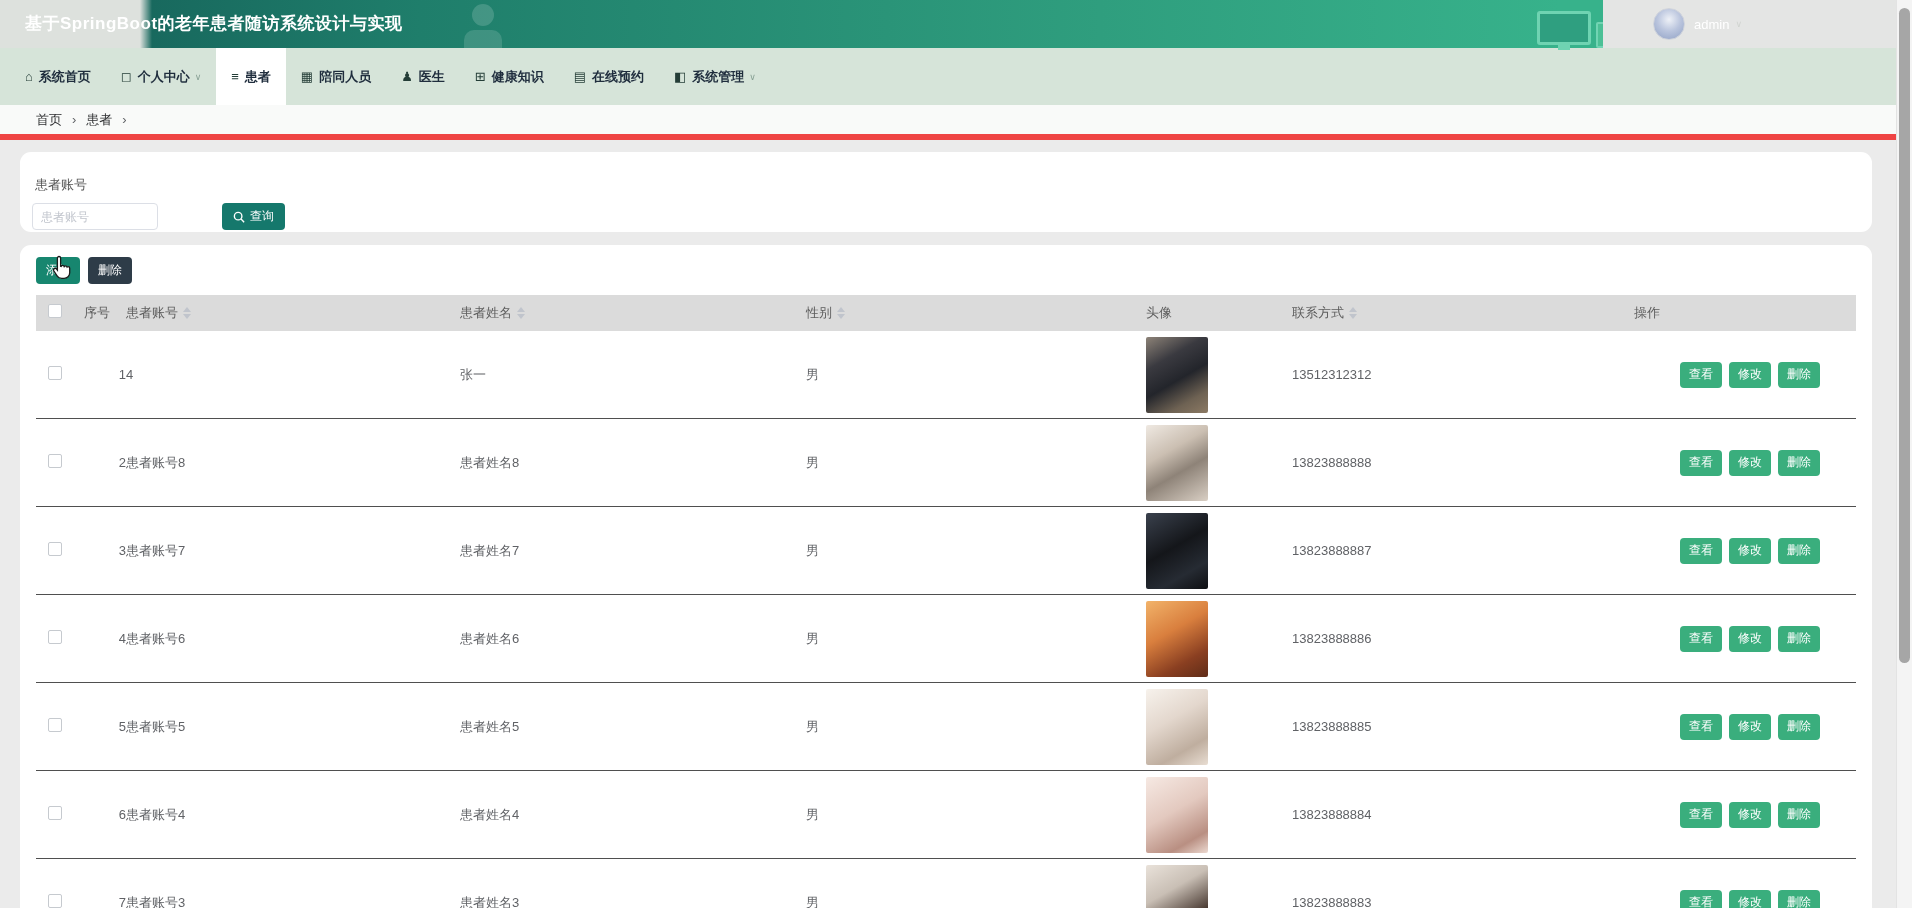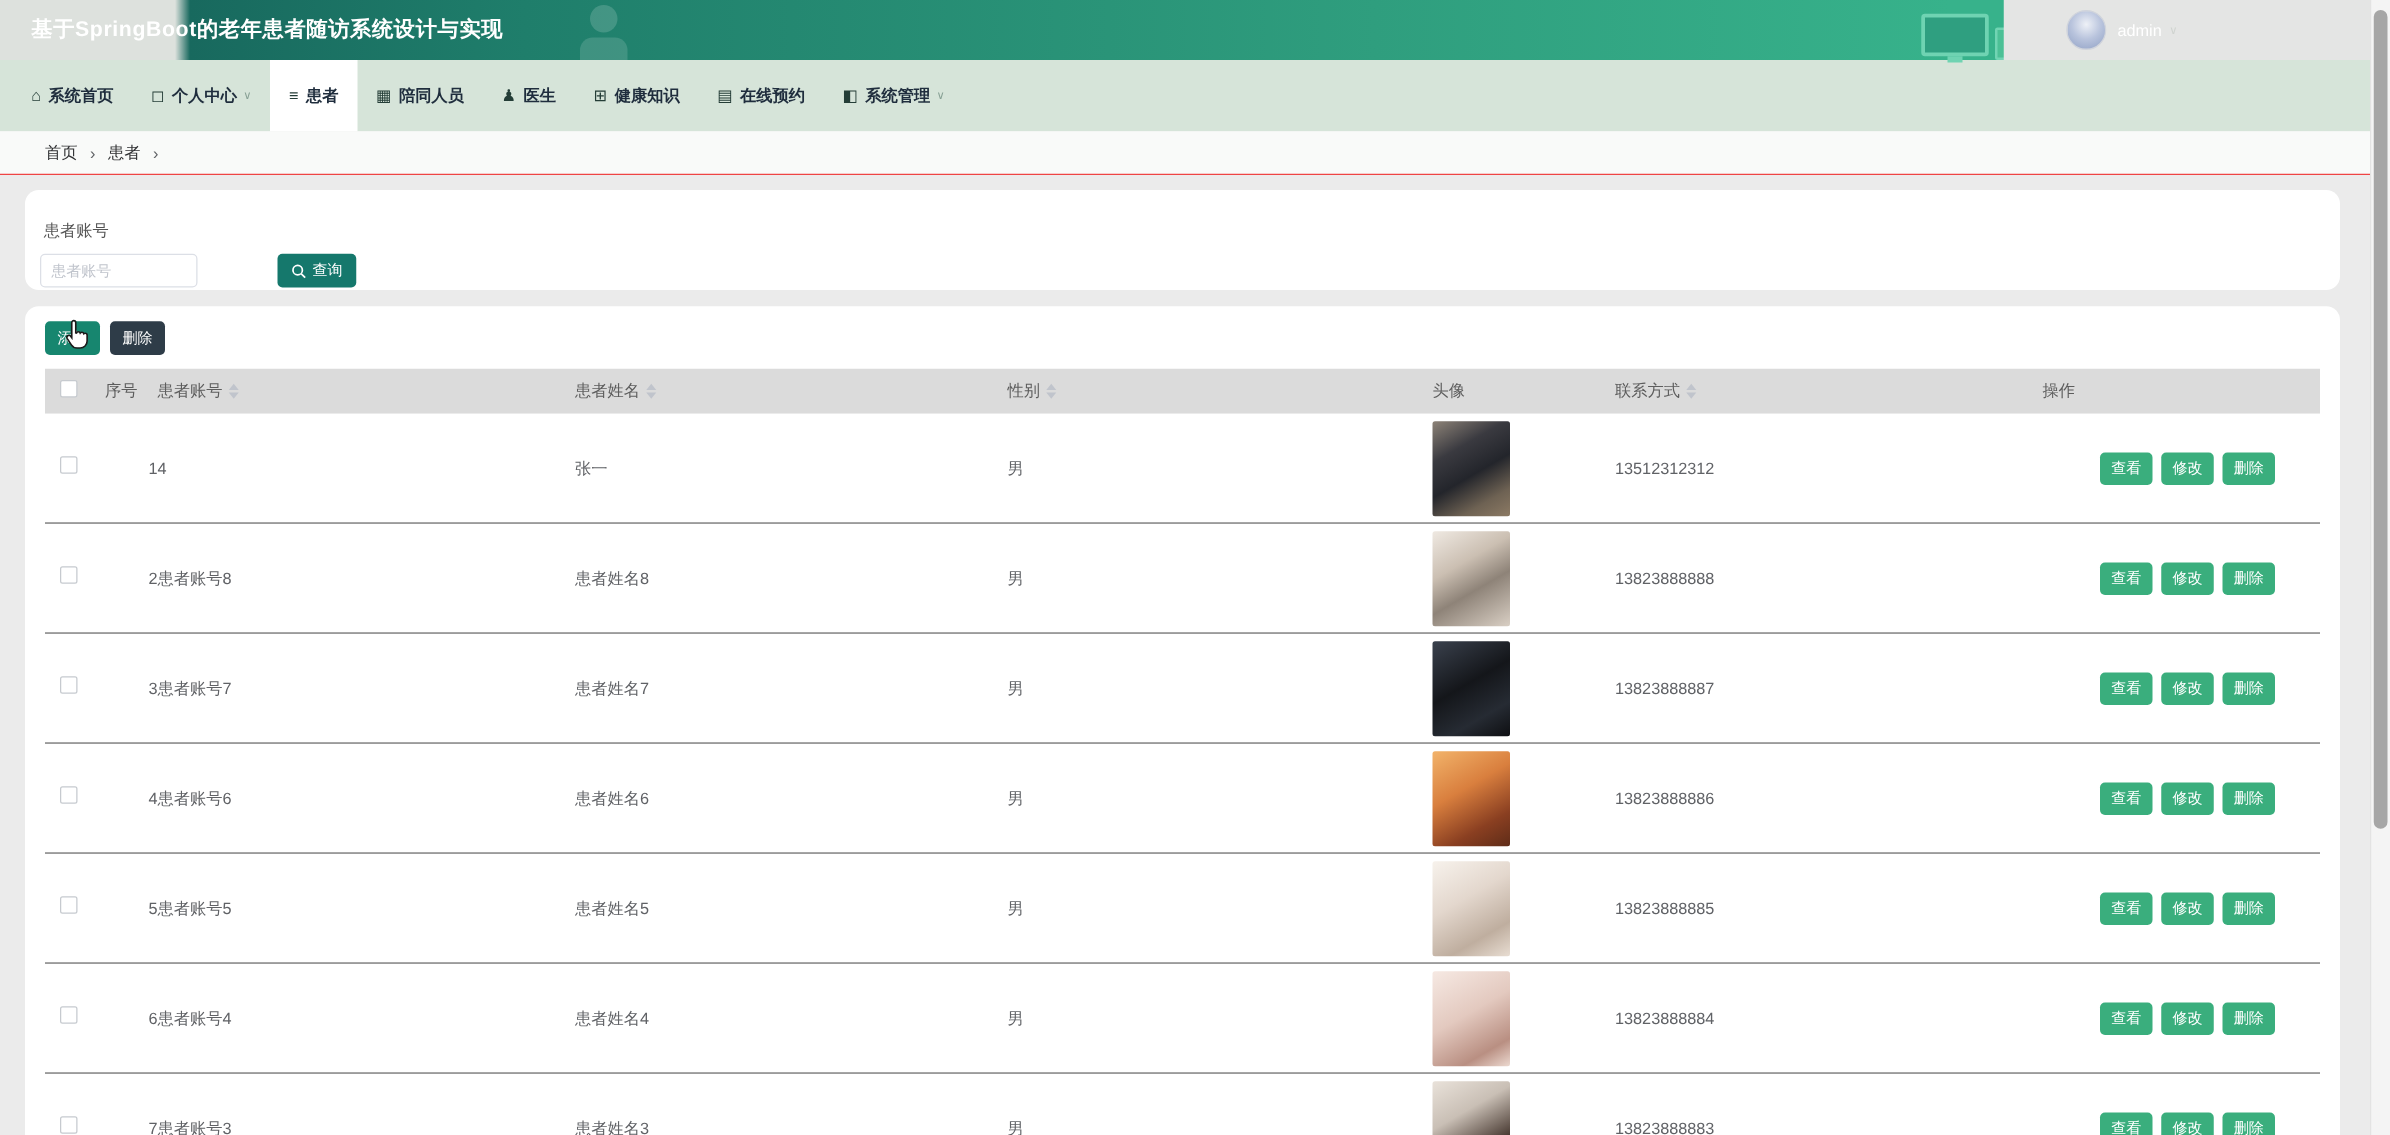--- a/index.html
+++ b/index.html
@@ -22,21 +22,21 @@
 
   
   .navbar { display:flex; align-items:stretch; height:57px; background:var(--nav-bg,#d6e4d9); padding-left:10px; }
   .nitem { display:flex; align-items:center; padding:0 15px; cursor:pointer; }
   .nitem.active { background:#ffffff; }
   .nicon { font-size:13px; color:#243d37; margin-right:6px; line-height:1; }
   .nlabel { font-size:13px; color:#1f2d3d; font-weight:bold;text-align:right; }
   .ncaret { font-size:9px; color:#87a094; margin-left:5px; }
 
   
-  .breadcrumb { display:flex; align-items:center; height:35px; background:#f9faf9; border-bottom:1px solid #ef4444; padding-left:36px; font-size:13px; }
+  .breadcrumb { display:flex; align-items:center; height:35px; background:#f9faf9; border-bottom:6px solid #ef4444; padding-left:36px; font-size:13px; }
   .bitem { display:flex; align-items:center; }
   .blabel { color:#303133; }
   .bsep { color:#606266; margin:0 10px; font-size:13px; }
 
   
   .content { padding:12px 20px 0 20px; }
   .card { background:#ffffff; width:1852px;border-radius:11px; }
   .search-card { height:80px; padding:24px 12px 0 12px; margin-bottom:13px; }
   .s-label { font-size:13px; color:#555555; margin-left:3px; }
   .s-row { display:flex; align-items:center; margin-top:9px; }

